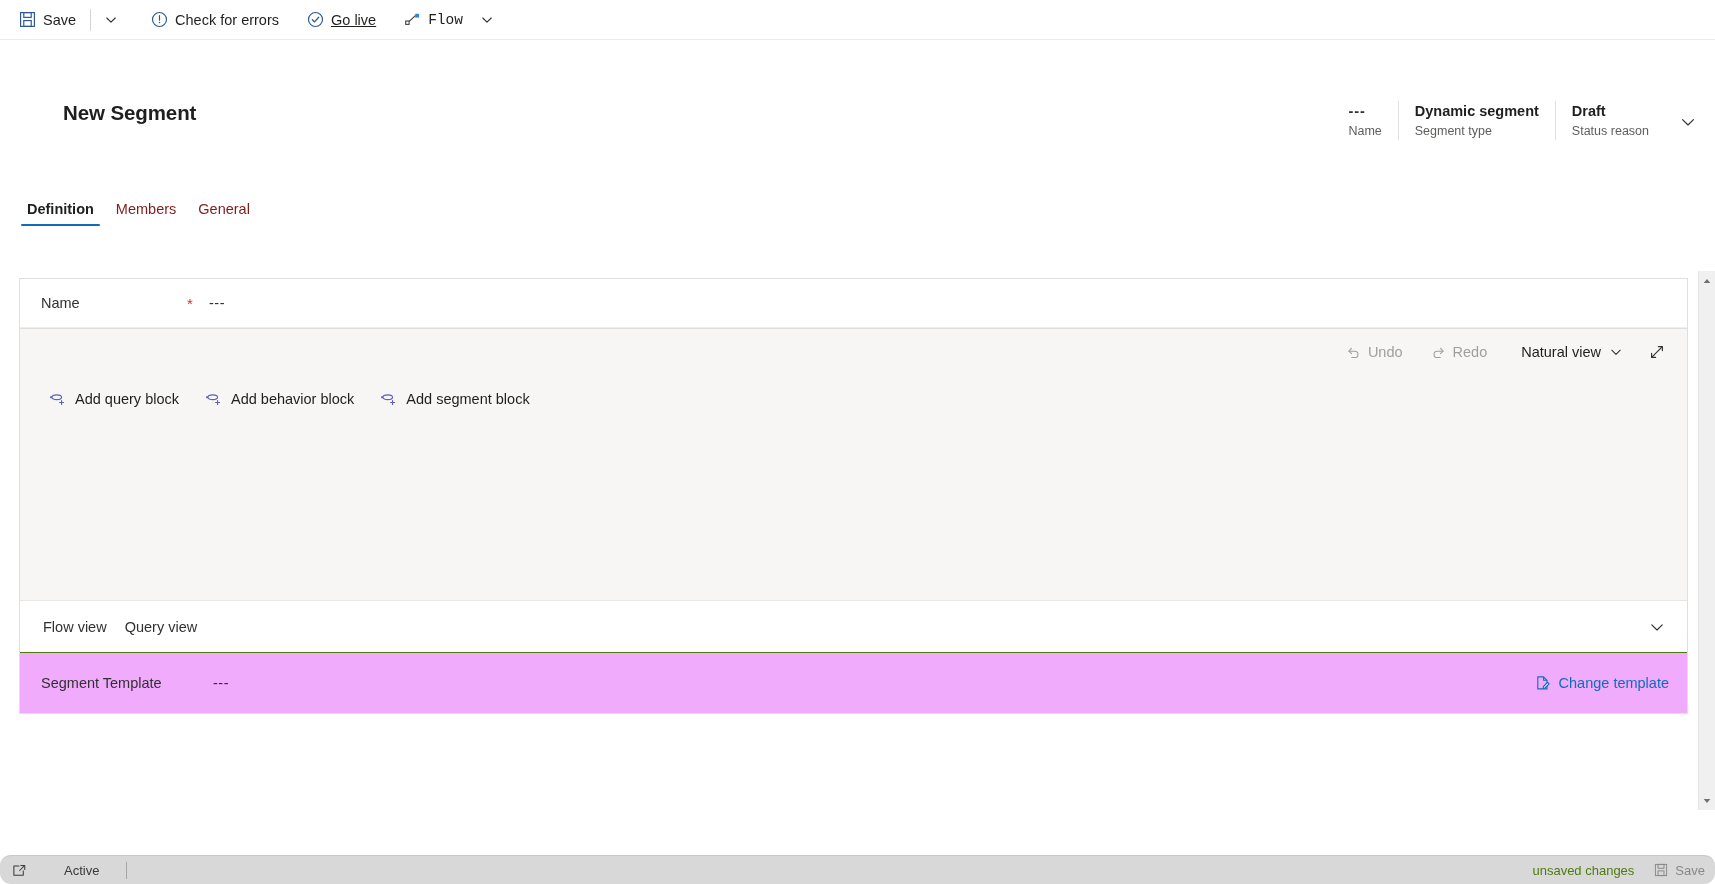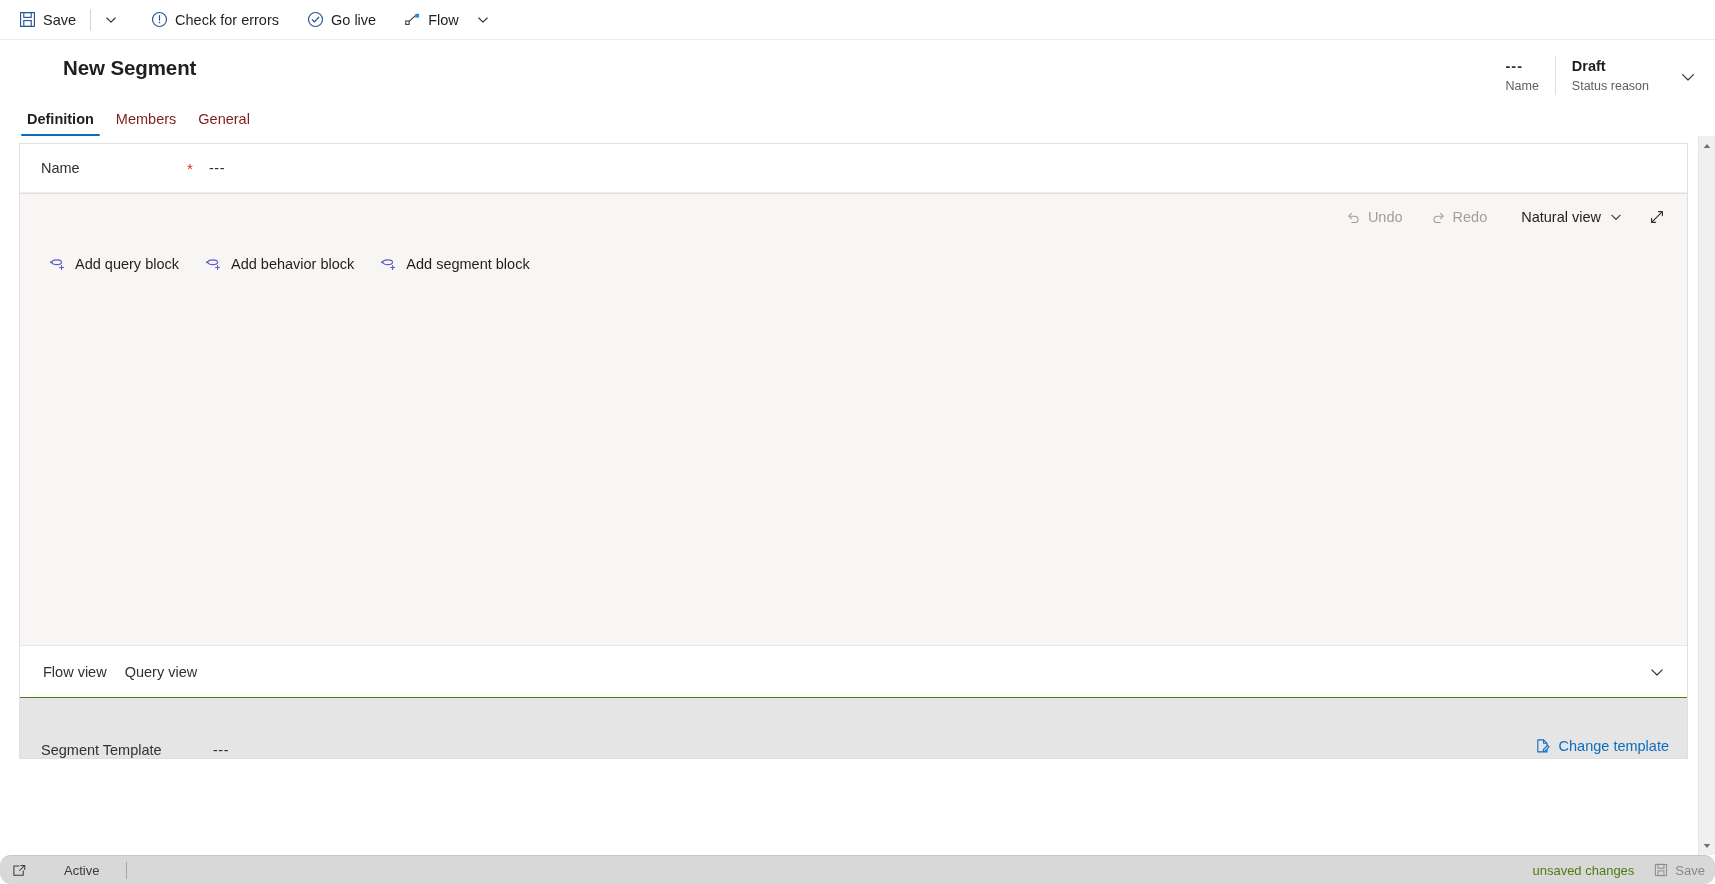--- a/index.html
+++ b/index.html
@@ -11,20 +11,21 @@
     background: #ffffff;
     font-family: "Liberation Sans", sans-serif;
     color: #201f1e;
     -webkit-font-smoothing: antialiased;
   }
   #app {
     width: 1715px; height: 884px;
     position: relative;
     display: flex; flex-direction: column;
     background: #ffffff;
+    gap: 45px;
   }
 
   
   .commandbar {
     height: 40px;
     flex: 0 0 40px;
     display: flex;
     align-items: center;
     padding-left: 10px;
     border-bottom: 1px solid #edebe9;
@@ -254,24 +255,24 @@
   .collapse-chevron {
     display: flex; align-items: center; justify-content: center;
     width: 32px; height: 32px;
     cursor: pointer;
   }
 
   
   .template-row {
     flex: 0 0 60px;
     display: flex;
-    align-items: flex-end;
+    align-items: center;
     padding-left: 21px;
     padding-right: 14px;
-    background: #e5e5e5;
+    background: #f0abfc;
   }
   .tpl-label {
     font-size: 14.5px;
     color: #323130;
     width: 172px;
   }
   .tpl-value {
     font-size: 14.5px;
     color: #323130;
     letter-spacing: 0.5px;
@@ -370,31 +371,31 @@
       <span class="cmd-icon">
         <svg width="17" height="17" viewBox="0 0 16 16" fill="none">
           <circle cx="8" cy="8" r="6.6" stroke="#2b579a" stroke-width="1.1" fill="none"></circle>
           <path d="M8 4.4 V8.6" stroke="#2b579a" stroke-width="1.1" stroke-linecap="round"></path>
           <circle cx="8" cy="10.9" r="0.72" fill="#2b579a"></circle>
         </svg>
       </span>
       <span>Check for errors</span>
     </div>
 
-    <div class="cmd-item" style="margin-left:10px;">
+    <div class="cmd-item" style="margin-left:10px;text-decoration:underline;">
       <span class="cmd-icon">
         <svg width="17" height="17" viewBox="0 0 16 16" fill="none">
           <circle cx="8" cy="8" r="6.6" stroke="#2b579a" stroke-width="1.1" fill="none"></circle>
           <path d="M5 8.2 L7.1 10.3 L11 5.9" stroke="#2b579a" stroke-width="1.2" fill="none" stroke-linecap="round" stroke-linejoin="round"></path>
         </svg>
       </span>
       <span>Go live</span>
     </div>
 
-    <div class="cmd-item" style="margin-left:10px;">
+    <div class="cmd-item" style="margin-left:10px;font-family:Liberation Mono, monospace;">
       <span class="cmd-icon">
         <svg width="17" height="17" viewBox="0 0 16 16" fill="none">
           <rect x="1.6" y="9.4" width="3.2" height="3.2" stroke="#3b3a39" stroke-width="1" fill="none"></rect>
           <rect x="10.6" y="2.6" width="3.6" height="3.6" fill="#2b88d8"></rect>
           <path d="M5.2 9.6 L10.4 4.6" stroke="#3b3a39" stroke-width="1" stroke-linecap="round"></path>
         </svg>
       </span>
       <span>Flow</span>
     </div>
 
@@ -409,20 +410,24 @@
 
   <div class="header">
     <div class="header-left">
       <div class="page-title">New Segment</div>
     </div>
 
     <div class="header-right">
       <div class="hdr-field">
         <div class="hdr-value muted">---</div>
         <div class="hdr-label">Name</div>
+      </div>
+      <div class="hdr-field">
+        <div class="hdr-value">Dynamic segment</div>
+        <div class="hdr-label">Segment type</div>
       </div>
       <div class="hdr-field">
         <div class="hdr-value">Draft</div>
         <div class="hdr-label">Status reason</div>
       </div>
       <div class="hdr-chevron">
         <span>
           <svg width="16" height="16" viewBox="0 0 16 16" fill="none">
             <path d="M2.6 5.6 L8 11 L13.4 5.6" stroke="#323130" stroke-width="1.15" fill="none" stroke-linecap="round" stroke-linejoin="round"></path>
           </svg>

